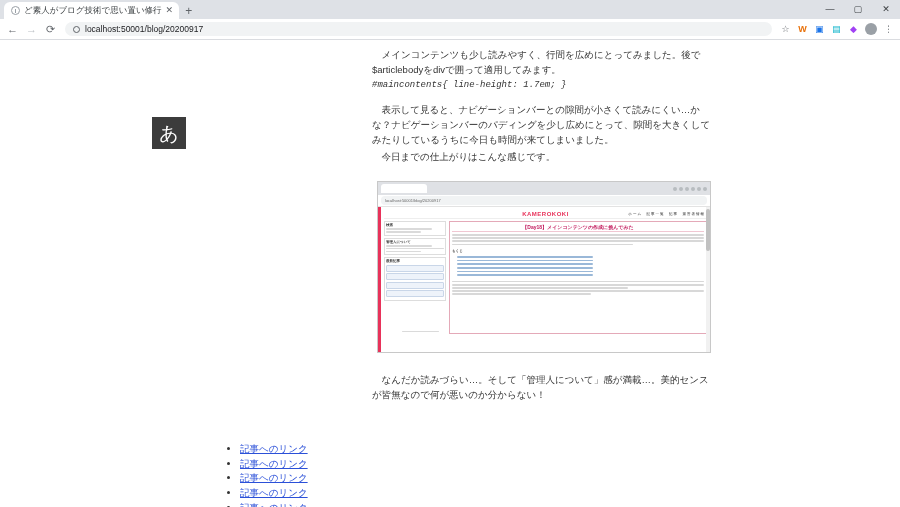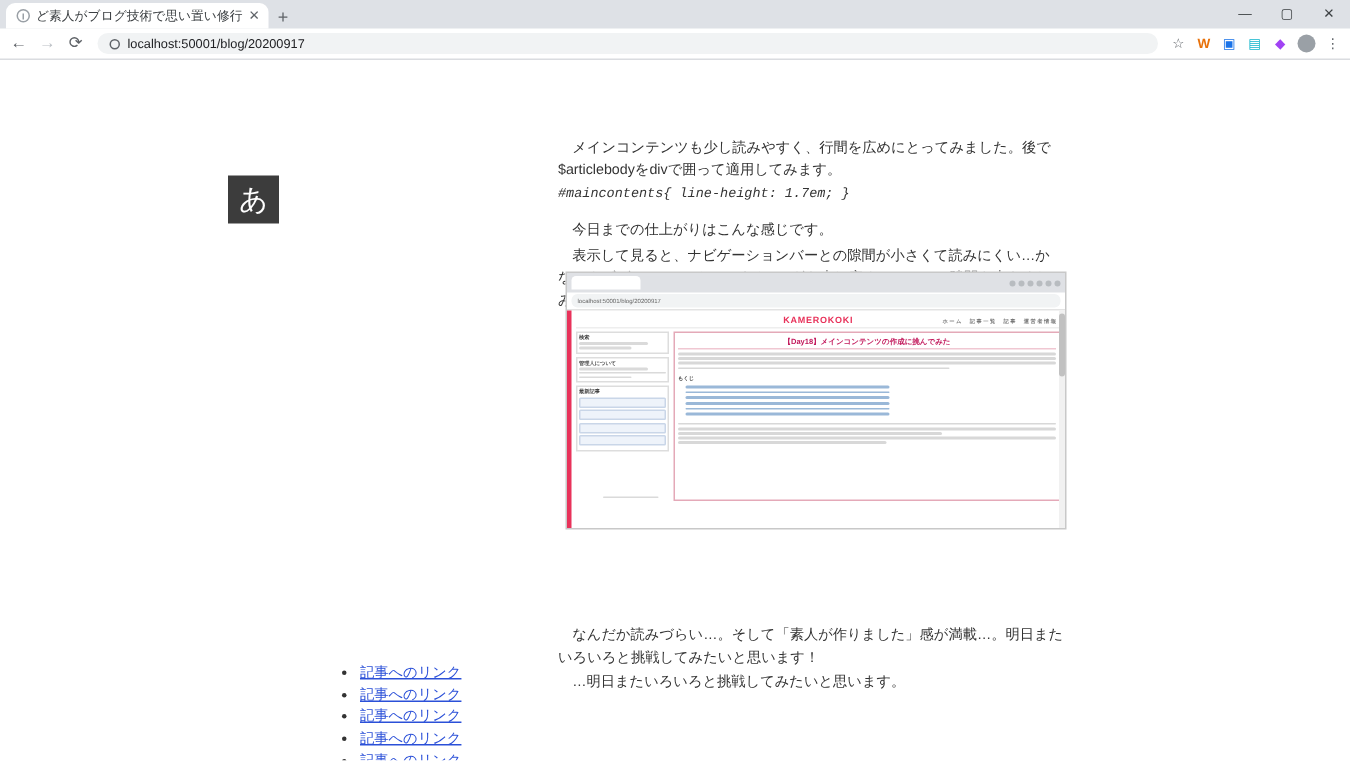--- a/index.html
+++ b/index.html
@@ -190,21 +190,20 @@
     height: 468px;
   }
   .article {
     position: absolute;
     left: 372px;
     top: 8px;
     width: 340px;
     color: #333333;
     font-size: 9.5px;
     line-height: 1.55;
-    margin-top: 44px;
   }
   .article p { margin: 0 0 2px 0; }
   .indent { text-indent: 1em; }
   .code { font-family: "Liberation Mono", monospace; font-size: 9px; font-style: italic; }
 
   
   .shot {
     position: absolute;
     left: 377px;
     top: 141px;
@@ -442,22 +441,22 @@
     </div>
   </div>
 
   <div class="viewport">
     <div class="page">
 
       <div class="article">
         <p class="indent">メインコンテンツも少し読みやすく、行間を広めにとってみました。後で$articlebodyをdivで囲って適用してみます。</p>
         <p class="code">#maincontents{ line-height: 1.7em; }</p>
         <p style="height:8px;margin:0;"></p>
+        <p class="indent">表示して見ると、ナビゲーションバーとの隙間が小さくて読みにくい…かな？ナビゲーションバーのパディングを少し広めにとって、隙間を大きくしてみたりしているうちに今日も時間が来てしまいました。</p>
         <p class="indent">今日までの仕上がりはこんな感じです。</p>
-        <p class="indent">表示して見ると、ナビゲーションバーとの隙間が小さくて読みにくい…かな？ナビゲーションバーのパディングを少し広めにとって、隙間を大きくしてみたりしているうちに今日も時間が来てしまいました。</p>
       </div>
 
       <div class="shot">
         <div class="shot-chrome">
           <div class="shot-tab"></div>
           <div class="shot-dots">
             <span class="shot-dot"></span>
             <span class="shot-dot"></span>
             <span class="shot-dot"></span>
             <span class="shot-dot"></span>
@@ -521,22 +520,21 @@
           <div class="shot-scrollbar">
             <div class="shot-scrollthumb"></div>
           </div>
         </div>
 
       </div>
 
       <div class="ime-badge">あ</div>
 
       <div class="article" style="top:333px;">
-        <p class="indent">なんだか読みづらい…。そして「素人が作りました」感が満載…。明日またいろいろと挑戦してみたいと思います！</p>
-        <p class="indent">…明日またいろいろと挑戦してみたいと思います。</p>
+        <p class="indent">なんだか読みづらい…。そして「管理人について」感が満載…。美的センスが皆無なので何が悪いのか分からない！</p>
       </div>
 
       <ul class="linklist">
         <li><a href="#">記事へのリンク</a></li>
         <li><a href="#">記事へのリンク</a></li>
         <li><a href="#">記事へのリンク</a></li>
         <li><a href="#">記事へのリンク</a></li>
         <li><a href="#">記事へのリンク</a></li>
       </ul>
 

